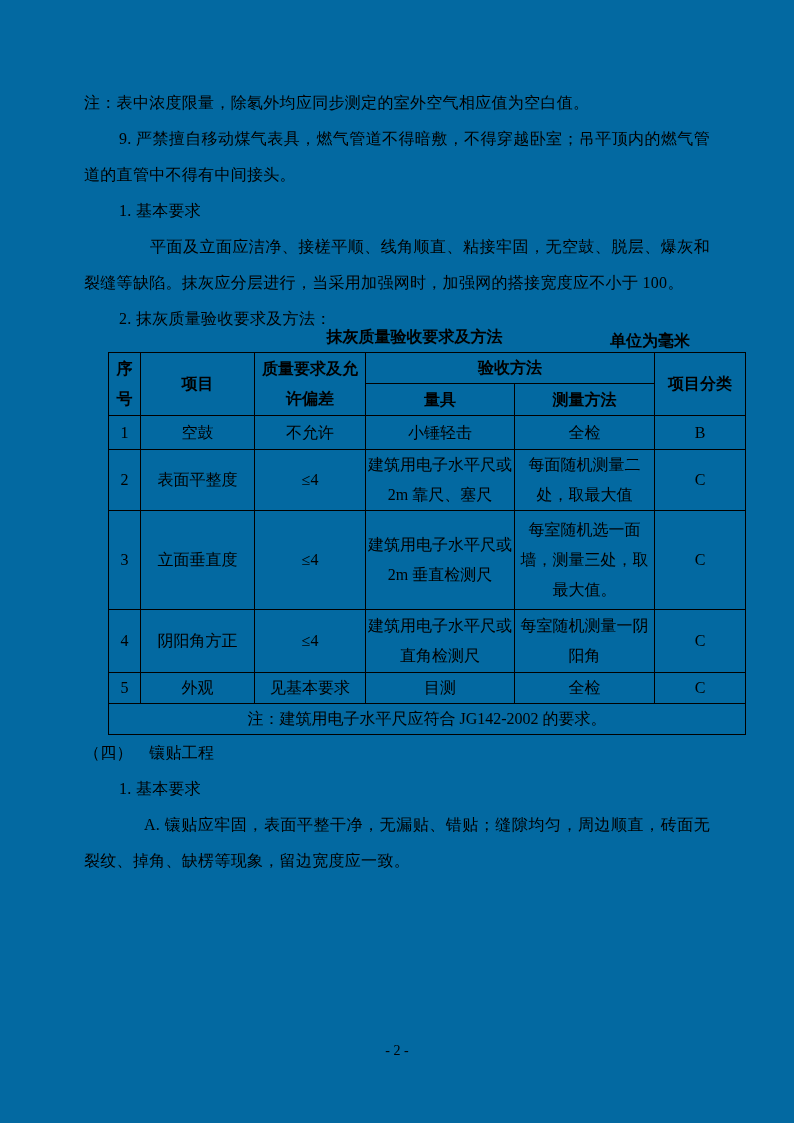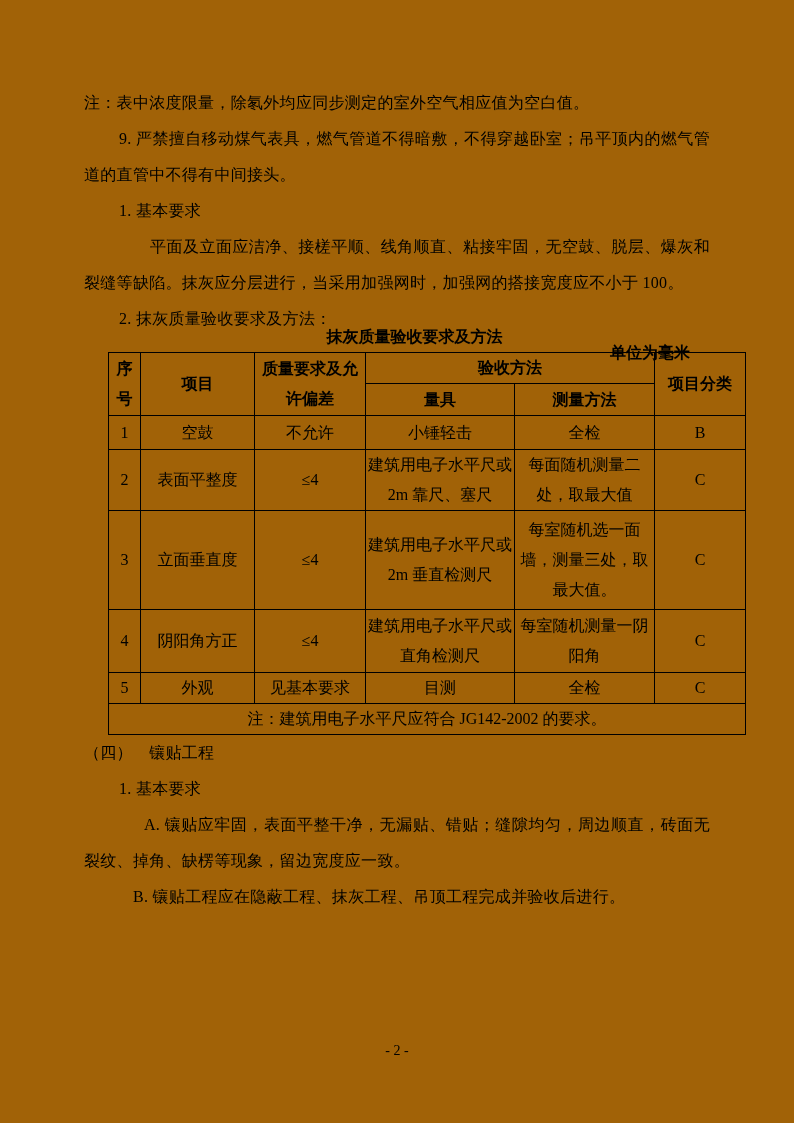--- a/index.html
+++ b/index.html
@@ -1,20 +1,20 @@
 <!DOCTYPE html>
 <html><head>
 <meta charset="utf-8">
 <style>
   html,body{margin:0;padding:0;background:#e8e8e8;}
   .page{
     position:relative;
     width:794px;height:1123px;
     margin:0 auto;
-    background:#a16207;
+    background:#0369a1;
     box-sizing:border-box;
     padding:85px 84px 0 84px;
     font-family:"Liberation Serif","DejaVu Serif",serif;
     color:#000000;
     overflow:hidden;
   }
   .ln{
     margin:0;
     font-size:16px;
     line-height:36px;
@@ -30,21 +30,21 @@
   .caption{
     position:relative;
     width:637px;
     margin:-16px 0 0 12px;
     height:31px;
     line-height:31px;
     text-align:center;
     font-size:16px;
   }
   .cap-title{font-weight:bold;}
-  .cap-unit{position:absolute;right:43px;top:16px;font-weight:bold;}
+  .cap-unit{position:absolute;right:43px;top:4px;font-weight:bold;}
 
   table.qtable{
     border-collapse:collapse;
     table-layout:fixed;
     width:637px;
     margin-left:24px;
     font-size:16px;
   }
   table.qtable td{
     border:1px solid #000;
@@ -155,16 +155,15 @@
     </tr>
     <tr style="height:31px">
       <td class="notecell" colspan="6">注：建筑用电子水平尺应符合 JG142-2002 的要求。</td>
     </tr>
   </tbody>
     </table>
 
   <p class="ln">（四）　镶贴工程</p>
   <p class="ln ind-num">1. 基本要求</p>
   <p class="ln ind-a">A. 镶贴应牢固，表面平整干净，无漏贴、错贴；缝隙均匀，周边顺直，砖面无裂纹、掉角、缺楞等现象，留边宽度应一致。</p>
-  <p class="ln ind-b">B. 镶贴工程应在隐蔽工程、抹灰工程、吊顶工程完成并验收后进行。</p>
 
   <div class="footer">- 2 -</div>
 </div>
 
 </body></html>

